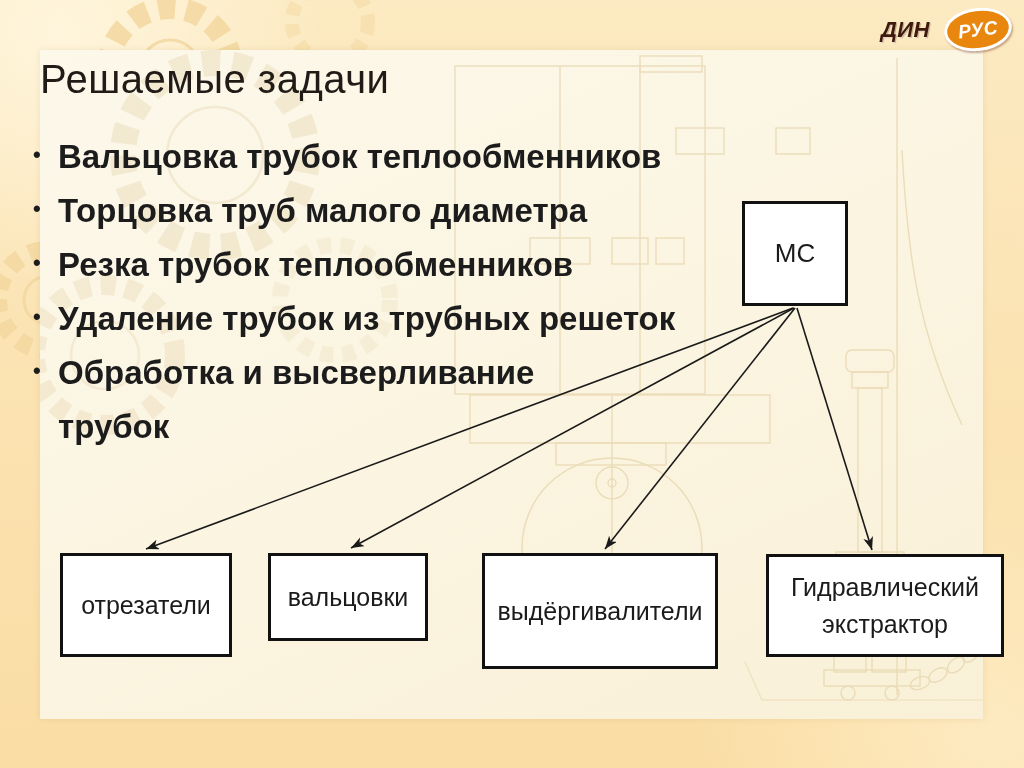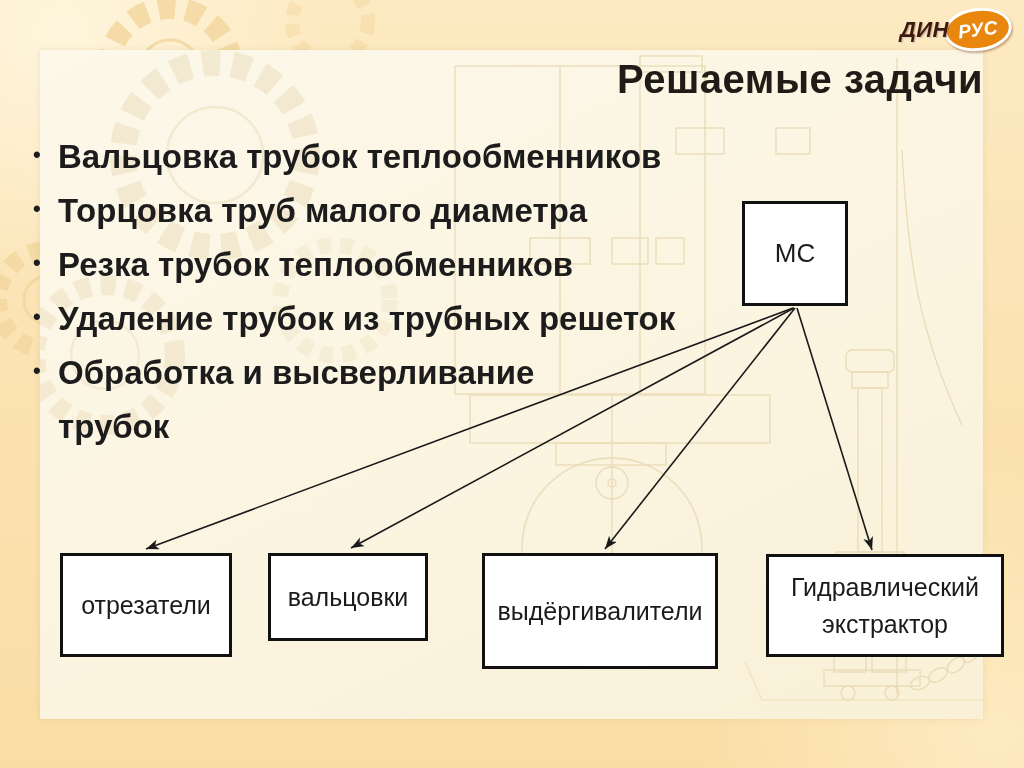--- a/index.html
+++ b/index.html
@@ -15,21 +15,21 @@
   .decor{position:absolute;inset:0;pointer-events:none;}
   .panel{
     position:absolute;left:40px;top:50px;width:943px;height:669px;
     background:linear-gradient(155deg,#FCF8EA 0%,#FBF4E0 55%,#F9F0D7 100%);
     box-shadow:0 0 6px rgba(180,140,70,.18);
   }
   .watermark{position:absolute;inset:0;clip-path:inset(50px 41px 49px 40px);pointer-events:none;}
   .arrows{position:absolute;inset:0;pointer-events:none;}
   .title{
     position:absolute;left:40px;top:57px;width:943px;margin:0;
-    text-align:right;font-size:40px;font-weight:bold;color:#201b16;letter-spacing:.5px;
+    text-align:left;font-size:40px;font-weight:normal;color:#201b16;letter-spacing:.5px;
   }
   .bullets{
     position:absolute;left:27px;top:130px;width:660px;margin:0;padding:0;list-style:none;
     font-size:33px;font-weight:bold;color:#1c1c1c;
   }
   .bullets li{
     position:relative;padding-left:31px;line-height:54px;white-space:pre-line;
   }
   .bullets li::before{
     content:"\2022";position:absolute;left:6px;top:-2px;font-size:22px;color:#1c1c1c;
@@ -38,21 +38,21 @@
     position:absolute;box-sizing:border-box;background:#fff;border:3px solid #111;
     display:flex;align-items:center;justify-content:center;text-align:center;
     color:#1b1b1b;font-weight:normal;
   }
   .node-mc{left:742px;top:201px;width:106px;height:105px;font-size:26px;}
   .node-b1{left:60px; top:553px;width:172px;height:104px;font-size:25px;}
   .node-b2{left:268px;top:553px;width:160px;height:88px;font-size:25px;}
   .node-b3{left:482px;top:553px;width:236px;height:116px;font-size:25px;}
   .node-b4{left:766px;top:554px;width:238px;height:103px;font-size:25px;line-height:1.45;padding:0 8px;}
   .logo{
-    position:absolute;top:8px;right:12px;display:flex;align-items:center;z-index:5;
+    position:absolute;top:8px;right:12px;display:flex;align-items:center;z-index:5;gap:19px;
   }
   .logo-din{
     font-style:italic;font-weight:bold;font-size:22px;letter-spacing:.5px;color:#40190d;
     text-shadow:0 1px 0 rgba(255,255,255,.55),1px 1px 1px rgba(64,25,13,.35);
     margin-right:-5px;position:relative;z-index:2;
   }
   .logo-ellipse{
     width:62px;height:37px;background:#E8860D;border:3px solid #fff;border-radius:50%;
     display:flex;align-items:center;justify-content:center;transform:rotate(-7deg);
     box-shadow:1px 2px 2px rgba(104,32,5,.35);

